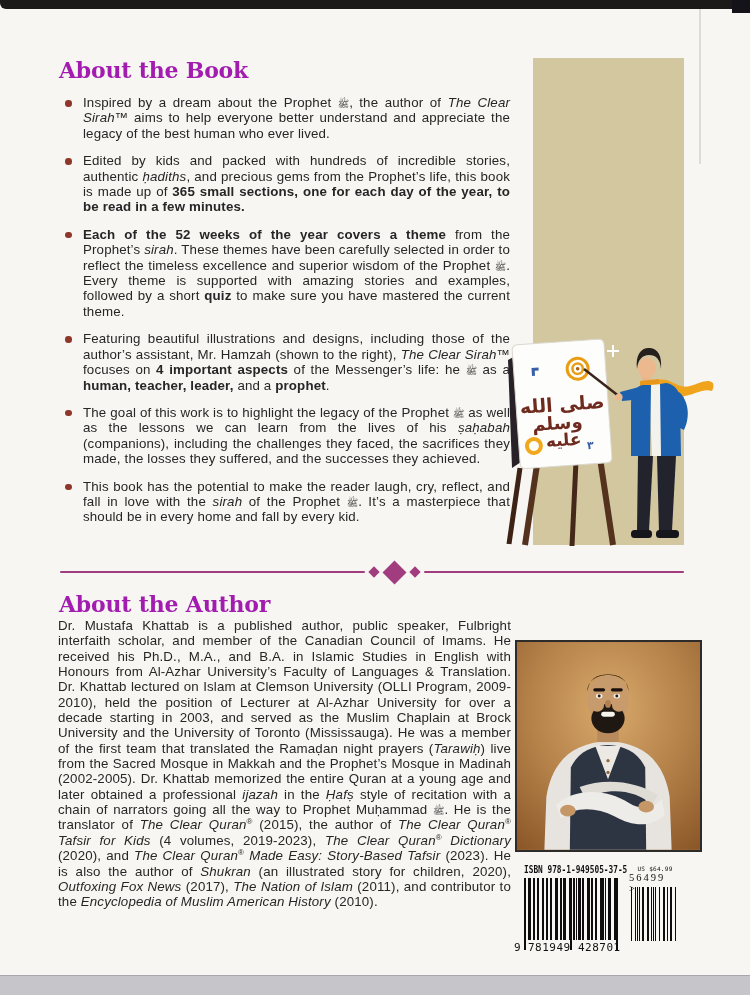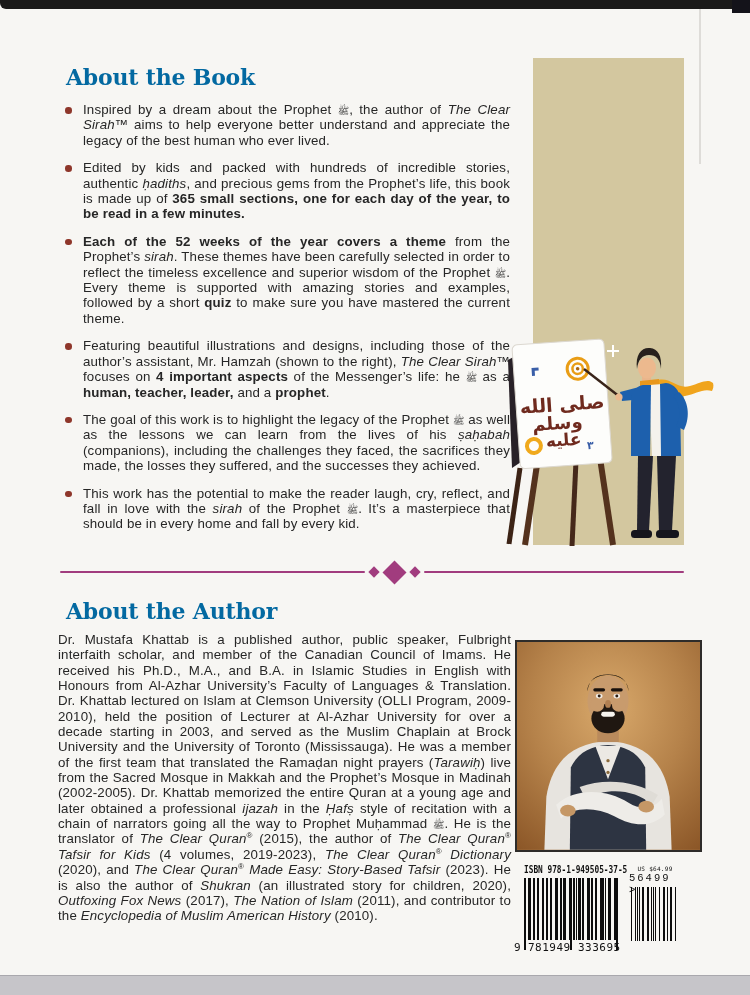--- a/index.html
+++ b/index.html
@@ -9,22 +9,22 @@
     font-family:"Liberation Sans",sans-serif;color:#262626;
   }
   
   .top-edge{position:absolute;left:0;top:0;width:750px;height:9px;background:#1b1a19;border-radius:0 0 6px 6px;}
   .top-right-notch{position:absolute;right:0;top:0;width:18px;height:13px;background:#14131a;}
   .bottom-edge{position:absolute;left:0;top:975px;width:750px;height:20px;background:#c6c5c9;border-top:1px solid #a9a8ad;}
   .crease{position:absolute;left:699px;top:9px;width:2px;height:155px;background:rgba(110,104,96,.18);}
 
   
   h1.sec{
-    margin:8px;font-family:"DejaVu Serif",serif;font-weight:700;
-    font-size:22px;line-height:26px;color:#0369a1;letter-spacing:-.2px;
+    margin:1px;font-family:"DejaVu Serif",serif;font-weight:700;
+    font-size:22px;line-height:26px;color:#a21caf;letter-spacing:-.2px;
   }
 
   
   .about-book{position:absolute;left:58px;top:56px;width:456px;}
   .about-book ul{list-style:none;margin:12px 4px 0;padding:0;}
   .about-book li{
     position:relative;padding-left:21px;margin-bottom:12px;
     font-size:13.3px;line-height:15.4px;letter-spacing:.15px;
     text-align:justify;hyphens:auto;
   }
@@ -90,21 +90,21 @@
   }
   .ean-digits .d1{width:14px;}
   .ean-digits .d2{width:50px;letter-spacing:.5px;}
   .ean-digits .d3{letter-spacing:.5px;}
   .price{
     position:absolute;left:630px;top:865px;width:50px;text-align:center;
     font-size:6px;letter-spacing:.3px;color:#111;font-family:"DejaVu Sans Mono",monospace;
   }
   .addon-digits{
     position:absolute;left:629px;top:872px;width:56px;display:flex;justify-content:flex-start;
-    font-family:Liberation Mono, monospace;font-size:10.5px;color:#111;letter-spacing:2px;flex-direction:column;
+    font-family:Liberation Serif, serif;font-size:10.5px;color:#111;letter-spacing:2px;flex-direction:column;
   }
   .bars-addon{
     position:absolute;left:631px;top:887px;width:46px;height:54px;
     background:
       repeating-linear-gradient(90deg,#0d0d0d 0 1.5px,transparent 1.5px 4px),
       repeating-linear-gradient(90deg,#0d0d0d 0 1px,transparent 1px 5.5px);
   }
 </style>
 </head>
 <body>
@@ -116,21 +116,21 @@
   <div class="crease"></div>
 
   <section class="about-book">
     <h1 class="sec">About the Book</h1>
     <ul>
       <li><span>Inspired by a dream about the Prophet </span><span class="sym">ﷺ</span><span>, the author of </span><span class="i">The Clear Sirah™</span><span> aims to help everyone better understand and appreciate the legacy of the best human who ever lived.</span></li>
       <li><span>Edited by kids and packed with hundreds of incredible stories, authentic </span><span class="i">ḥadiths</span><span>, and precious gems from the Prophet’s life, this book is made up of </span><span class="b">365 small sections, one for each day of the year, to be read in a few minutes.</span></li>
       <li><span class="b">Each of the 52 weeks of the year covers a theme</span><span> from the Prophet’s </span><span class="i">sirah</span><span>. These themes have been carefully selected in order to reflect the timeless excellence and superior wisdom of the Prophet </span><span class="sym">ﷺ</span><span>. Every theme is supported with amazing stories and examples, followed by a short </span><span class="b">quiz</span><span> to make sure you have mastered the current theme.</span></li>
       <li><span>Featuring beautiful illustrations and designs, including those of the author’s assistant, Mr. Hamzah (shown to the right), </span><span class="i">The Clear Sirah™</span><span> focuses on </span><span class="b">4 important aspects</span><span> of the Messenger’s life: he </span><span class="sym">ﷺ</span><span> as a </span><span class="b">human, teacher, leader,</span><span> and a </span><span class="b">prophet</span><span>.</span></li>
       <li><span>The goal of this work is to highlight the legacy of the Prophet </span><span class="sym">ﷺ</span><span> as well as the lessons we can learn from the lives of his </span><span class="i">ṣaḥabah</span><span> (companions), including the challenges they faced, the sacrifices they made, the losses they suffered, and the successes they achieved.</span></li>
-      <li><span>This work has the potential to make the reader laugh, cry, reflect, and fall in love with the </span><span class="i">sirah</span><span> of the Prophet </span><span class="sym">ﷺ</span><span>. It’s a masterpiece that should be in every home and fall by every kid.</span></li>
+      <li><span>This book has the potential to make the reader laugh, cry, reflect, and fall in love with the </span><span class="i">sirah</span><span> of the Prophet </span><span class="sym">ﷺ</span><span>. It’s a masterpiece that should be in every home and fall by every kid.</span></li>
     </ul>
   </section>
 
   <div class="beige-panel"></div>
   <svg class="presenter" viewBox="0 0 220 225" aria-hidden="true">
 
     <polygon points="8,32 26,22 30,128 12,140" fill="#282127"></polygon>
 
     <g>
       <line x1="20" y1="140" x2="9" y2="216" stroke="#3c2315" stroke-width="5"></line>
@@ -241,21 +241,21 @@
 
   <div class="isbn-label">ISBN 978-1-949505-37-5</div>
   <div class="bars-main">
     <div class="guard g1"></div>
     <div class="guard g2"></div>
     <div class="guard g3"></div>
   </div>
   <div class="ean-digits">
     <span class="d1">9</span>
     <span class="d2">781949</span>
-    <span class="d3">333695</span>
+    <span class="d3">428701</span>
   </div>
   <div class="price">US $64.99</div>
   <div class="addon-digits">
     <span>56499</span>
     <span class="arrow">&gt;</span>
   </div>
   <div class="bars-addon"></div>
 
   <div class="bottom-edge"></div>
 </div>

